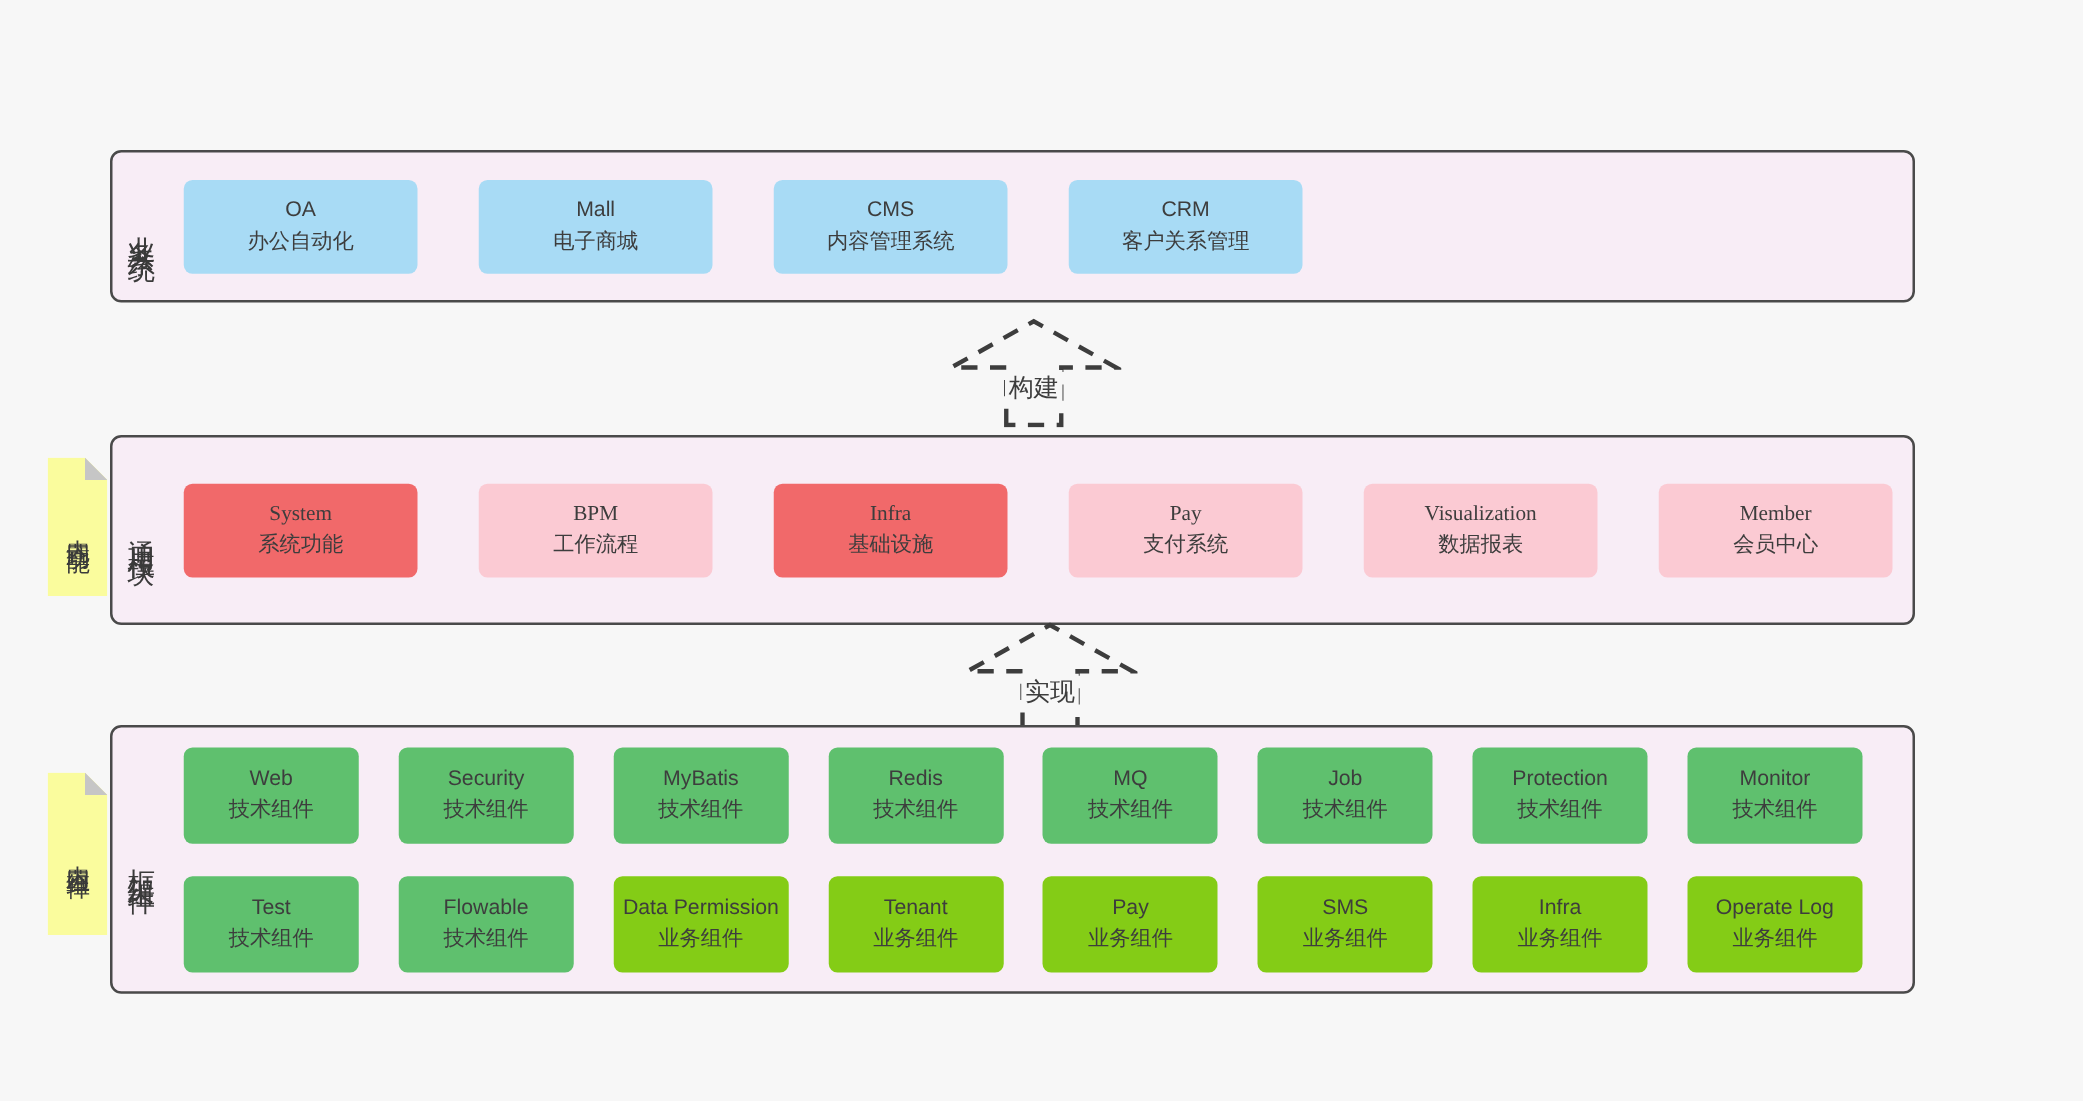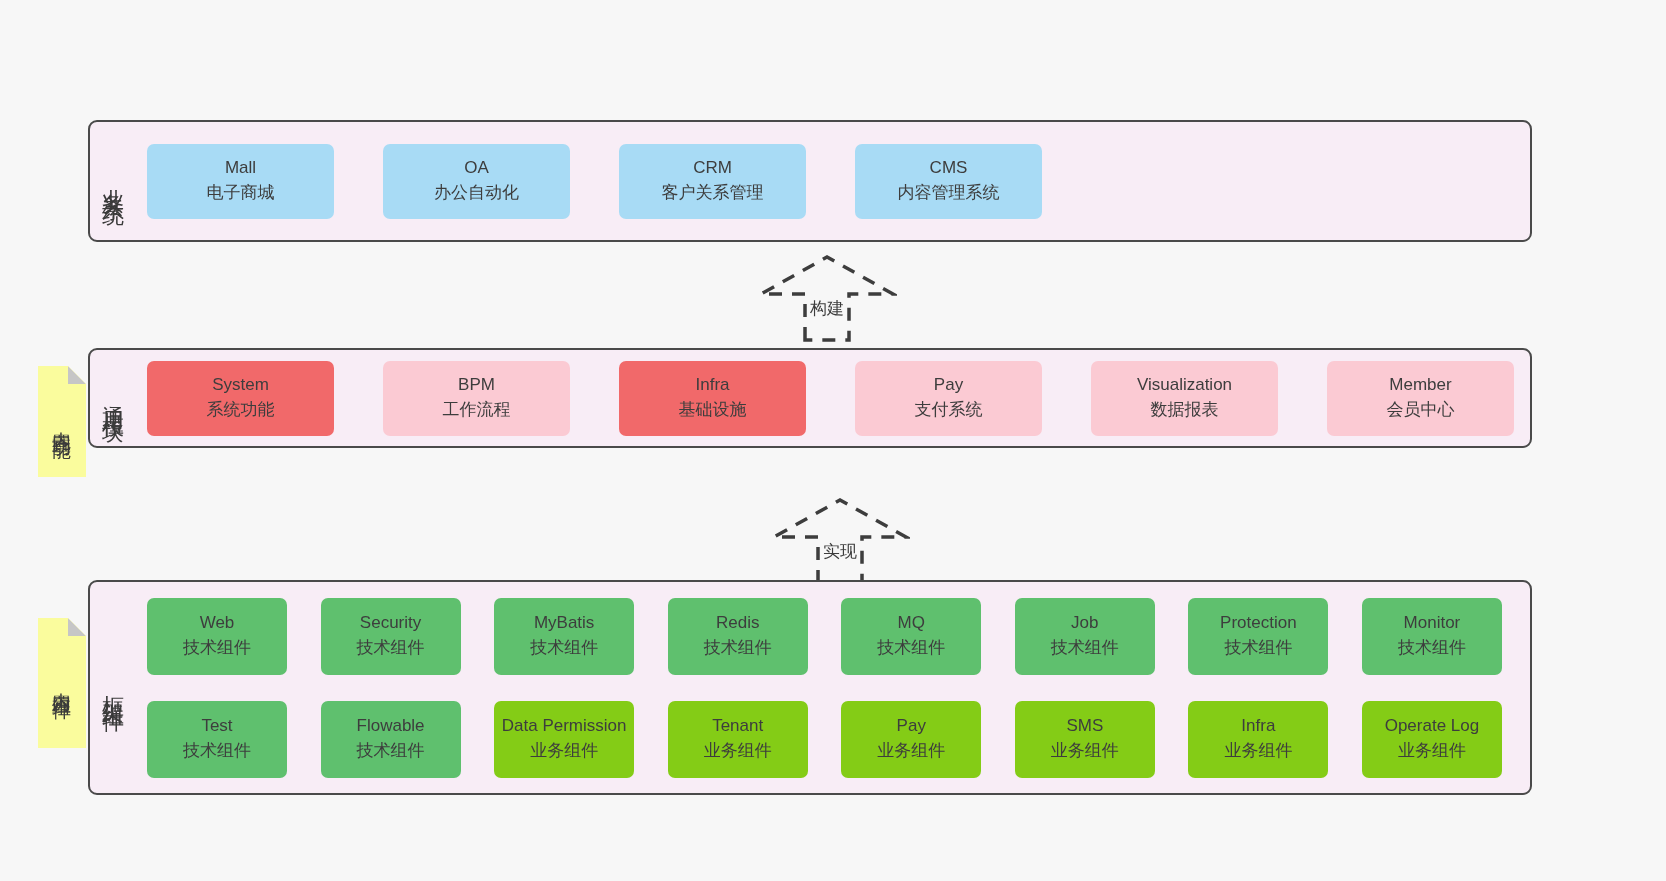--- a/index.html
+++ b/index.html
@@ -5,50 +5,50 @@
   * { margin:0; padding:0; box-sizing:border-box; }
   html,body { background:#f7f7f7; }
   body { font-family:"Liberation Sans","DejaVu Sans",sans-serif; color:#3d3d3d; }
 
   .canvas { position:relative; width:1666px; height:881px; background:#f7f7f7; overflow:hidden; }
 
   
   .layer { position:absolute; left:88px; width:1444px; background:#f8edf6;
            border:2px solid #4a4a4a; border-radius:9px; }
   .layer-1 { top:120px; height:122px; }
-  .layer-2 { top:348px; height:100px; }
+  .layer-2 { top:348px; height:152px;font-family:Liberation Serif, serif; }
   .layer-3 { top:580px; height:215px; }
 
   .layer-label { position:absolute; left:12px; top:50%; transform:translateY(-50%);
                  writing-mode:vertical-rl; text-orientation:upright;
                  font-size:22px; letter-spacing:5px; color:#3a3a3a; line-height:1; }
 
   
   .box-grid { height:100%; display:grid; justify-content:space-between; align-content:center; }
   .grid-6 { grid-template-columns:repeat(6,187px); padding:0 16px 0 57px; }
-  .grid-8 { grid-template-columns:repeat(8,140px); row-gap:26px; padding:0 28px 0 57px; }
+  .grid-8 { grid-template-columns:repeat(8,140px); row-gap:26px; padding:0 40px 0 57px; }
 
   .box { border-radius:7px; display:flex; flex-direction:column; justify-content:center;
          align-items:center; text-align:center; font-size:17px; line-height:1.45; padding:2px 6px; }
   .grid-6 .box { height:75px; }
   .grid-8 .box { height:77px; }
   .box[data-variant="blue"]        { background:#a8dbf5; }
   .box[data-variant="red"]         { background:#f1696a; }
   .box[data-variant="pink"]        { background:#fbcad3; }
   .box[data-variant="green"]       { background:#5fc06e; }
   .box[data-variant="green-light"] { background:#84cc16; }
   .box .t, .box .s { display:block; }
 
   
   .arrow { position:absolute; width:140px; height:88px; }
   .arrow-1 { left:757px; top:254px; }
   .arrow-2 { left:770px; top:497px; }
   .arrow svg { position:absolute; inset:0; width:100%; height:100%; }
   .arrow-label { position:absolute; left:50%; top:42px; transform:translateX(-50%);
-                 background:#f7f7f7; padding:1px 3px; font-size:17px; white-space:nowrap; }
+                 background:#f7f7f7; padding:1px 3px; font-size:20px; white-space:nowrap; }
 
   
   .sticky { position:absolute; left:38px; width:48px; background:#fafc9d;
             clip-path:polygon(0 0, calc(100% - 18px) 0, 100% 18px, 100% 100%, 0 100%);
             display:flex; align-items:center; justify-content:center; }
   .sticky-1 { top:366px; height:111px; }
   .sticky-2 { top:618px; height:130px; }
   .sticky .fold { position:absolute; top:0; right:0; width:18px; height:18px;
                   background:#c6c6c6; clip-path:polygon(0 0, 100% 100%, 0 100%); }
   .sticky-text { writing-mode:vertical-rl; text-orientation:upright; font-size:19px;
@@ -56,34 +56,34 @@
 </style>
 </head>
 <body>
 
 <div class="canvas">
 
   <section class="layer layer-1">
     <div class="layer-label">业务系统</div>
     <div class="box-grid grid-6">
       <div class="box" data-variant="blue">
+        <span class="t">OA</span>
+        <span class="s">办公自动化</span>
+      </div>
+      <div class="box" data-variant="blue">
         <span class="t">Mall</span>
         <span class="s">电子商城</span>
       </div>
       <div class="box" data-variant="blue">
-        <span class="t">OA</span>
-        <span class="s">办公自动化</span>
+        <span class="t">CMS</span>
+        <span class="s">内容管理系统</span>
       </div>
       <div class="box" data-variant="blue">
         <span class="t">CRM</span>
         <span class="s">客户关系管理</span>
-      </div>
-      <div class="box" data-variant="blue">
-        <span class="t">CMS</span>
-        <span class="s">内容管理系统</span>
       </div>
     </div>
   </section>
 
   <div class="arrow arrow-1">
     <svg viewBox="0 0 140 88">
       <path d="M48 86 L48 40 L4 40 L70 3 L136 40 L92 40 L92 86 Z" fill="none" stroke="#3d3d3d" stroke-width="3.5" stroke-dasharray="13 10"></path>
     </svg>
     <span class="arrow-label">构建</span>
   </div>

